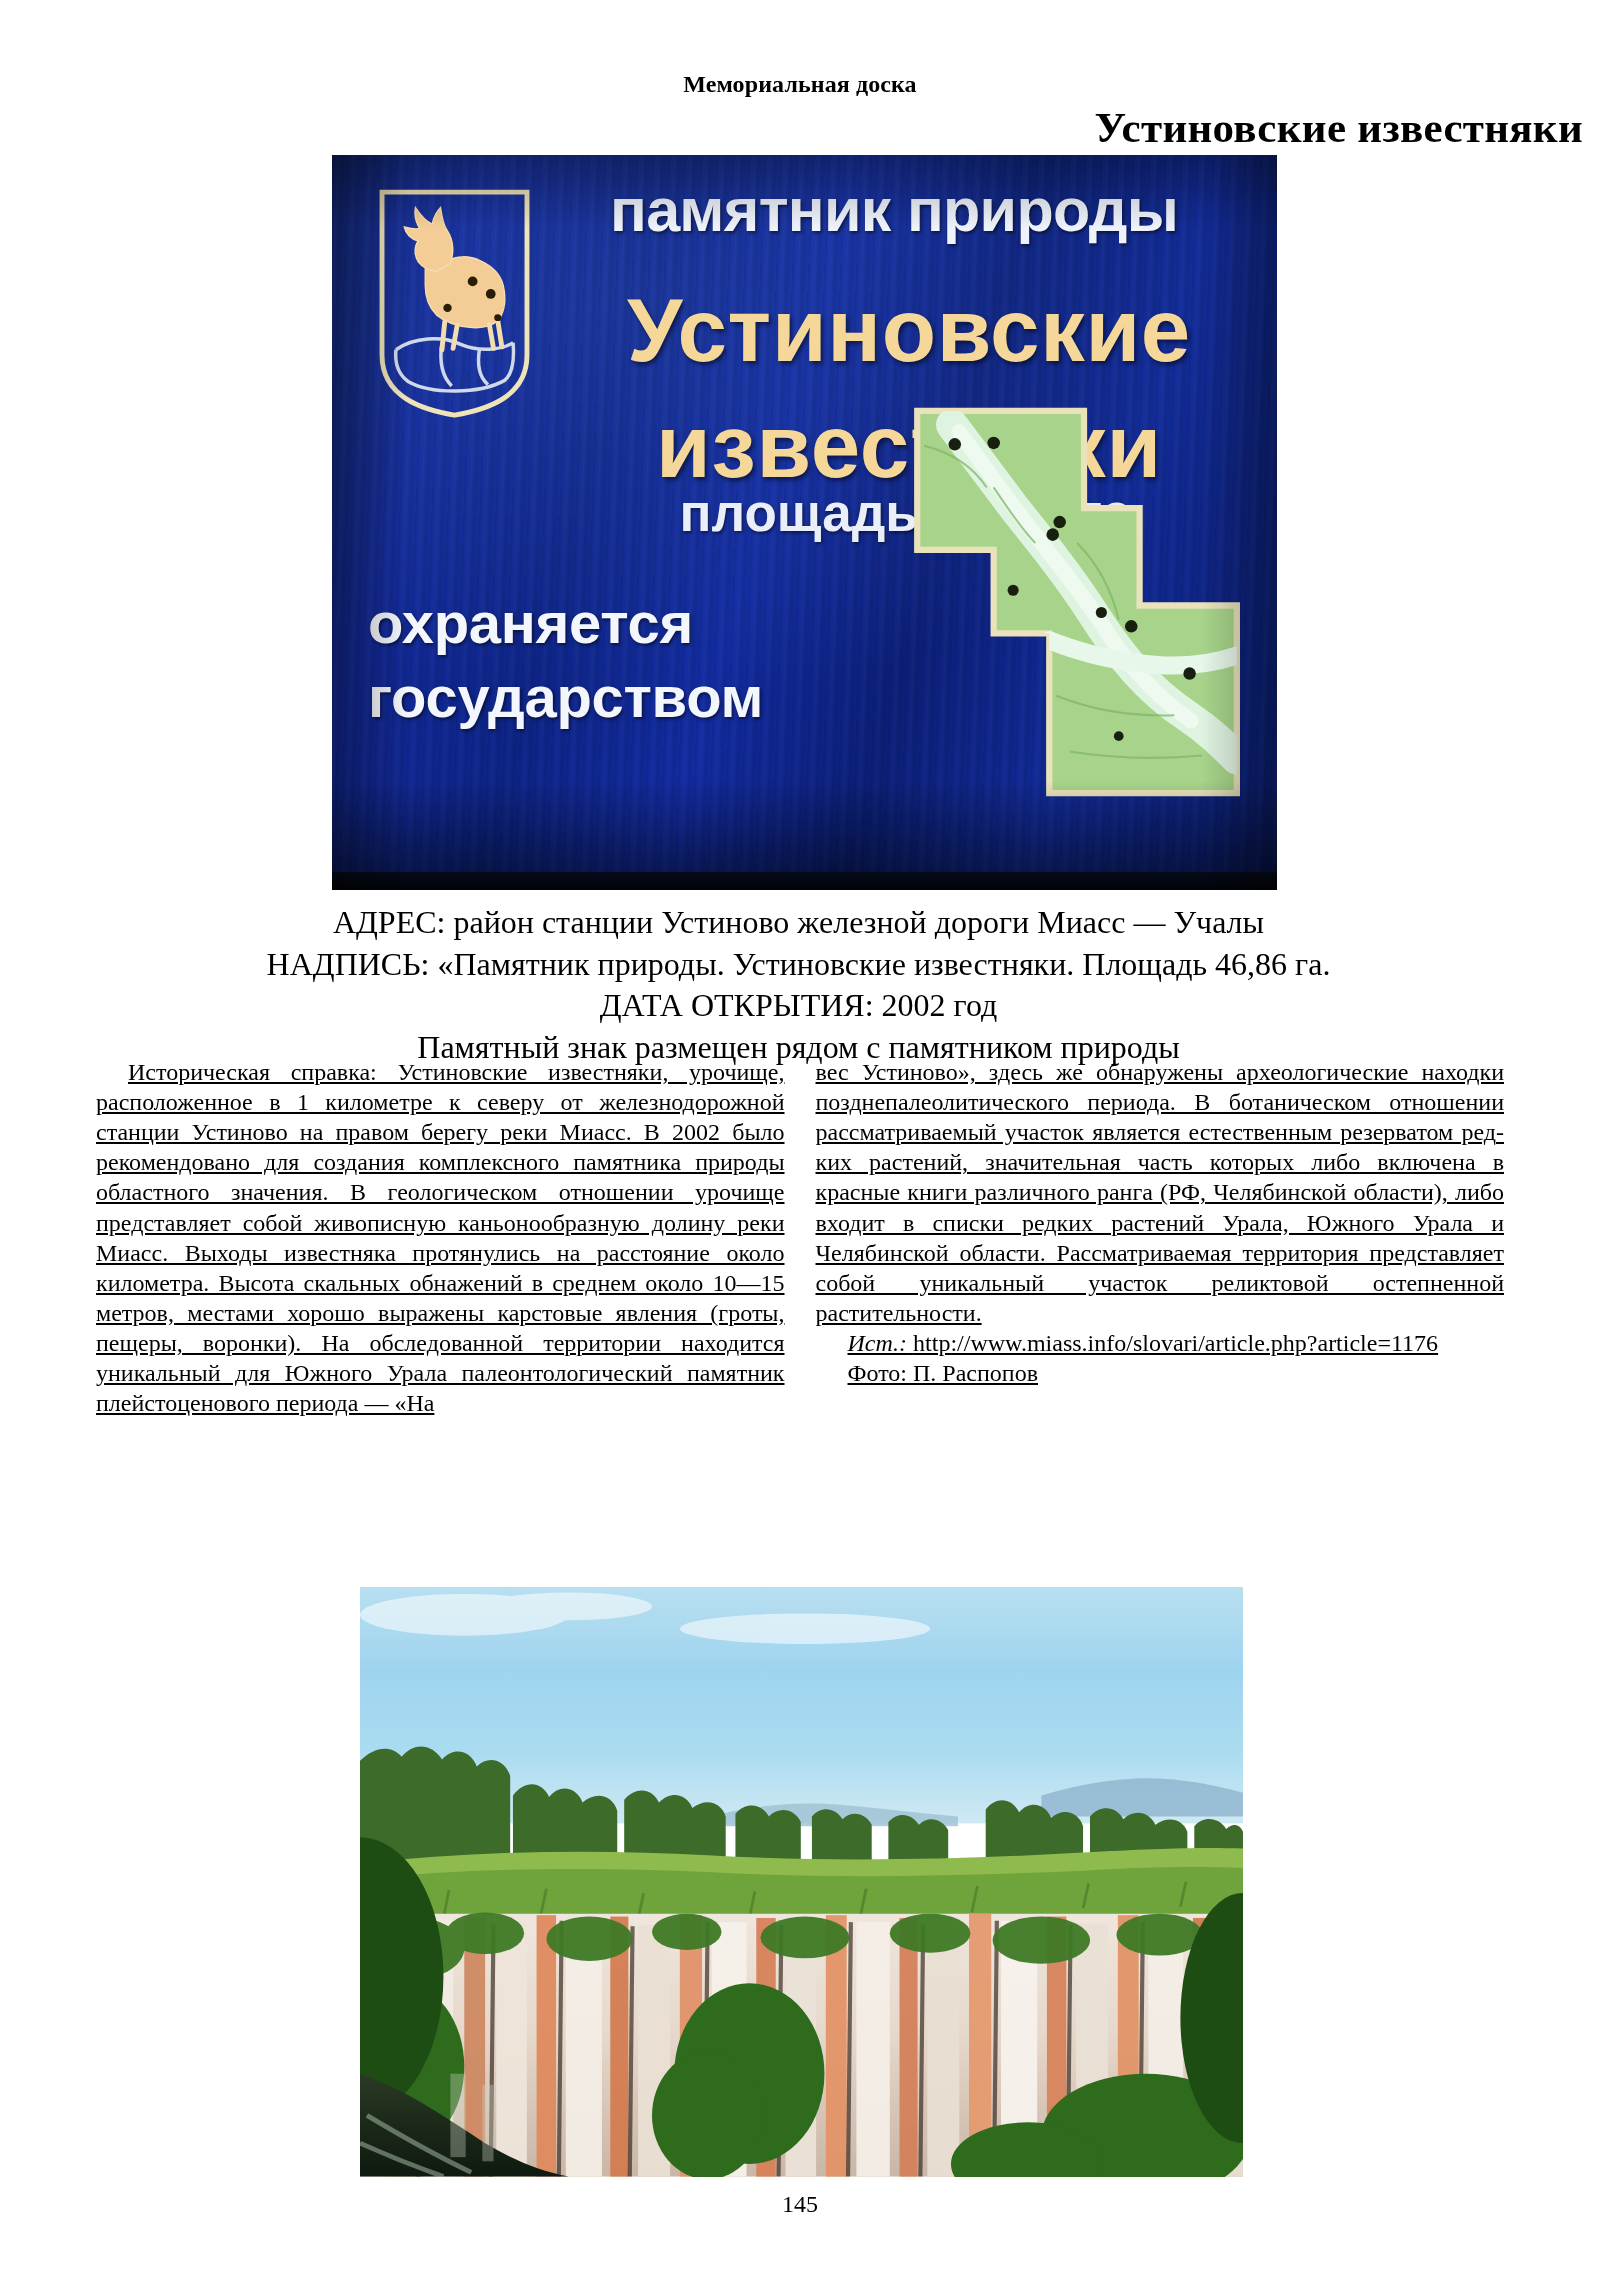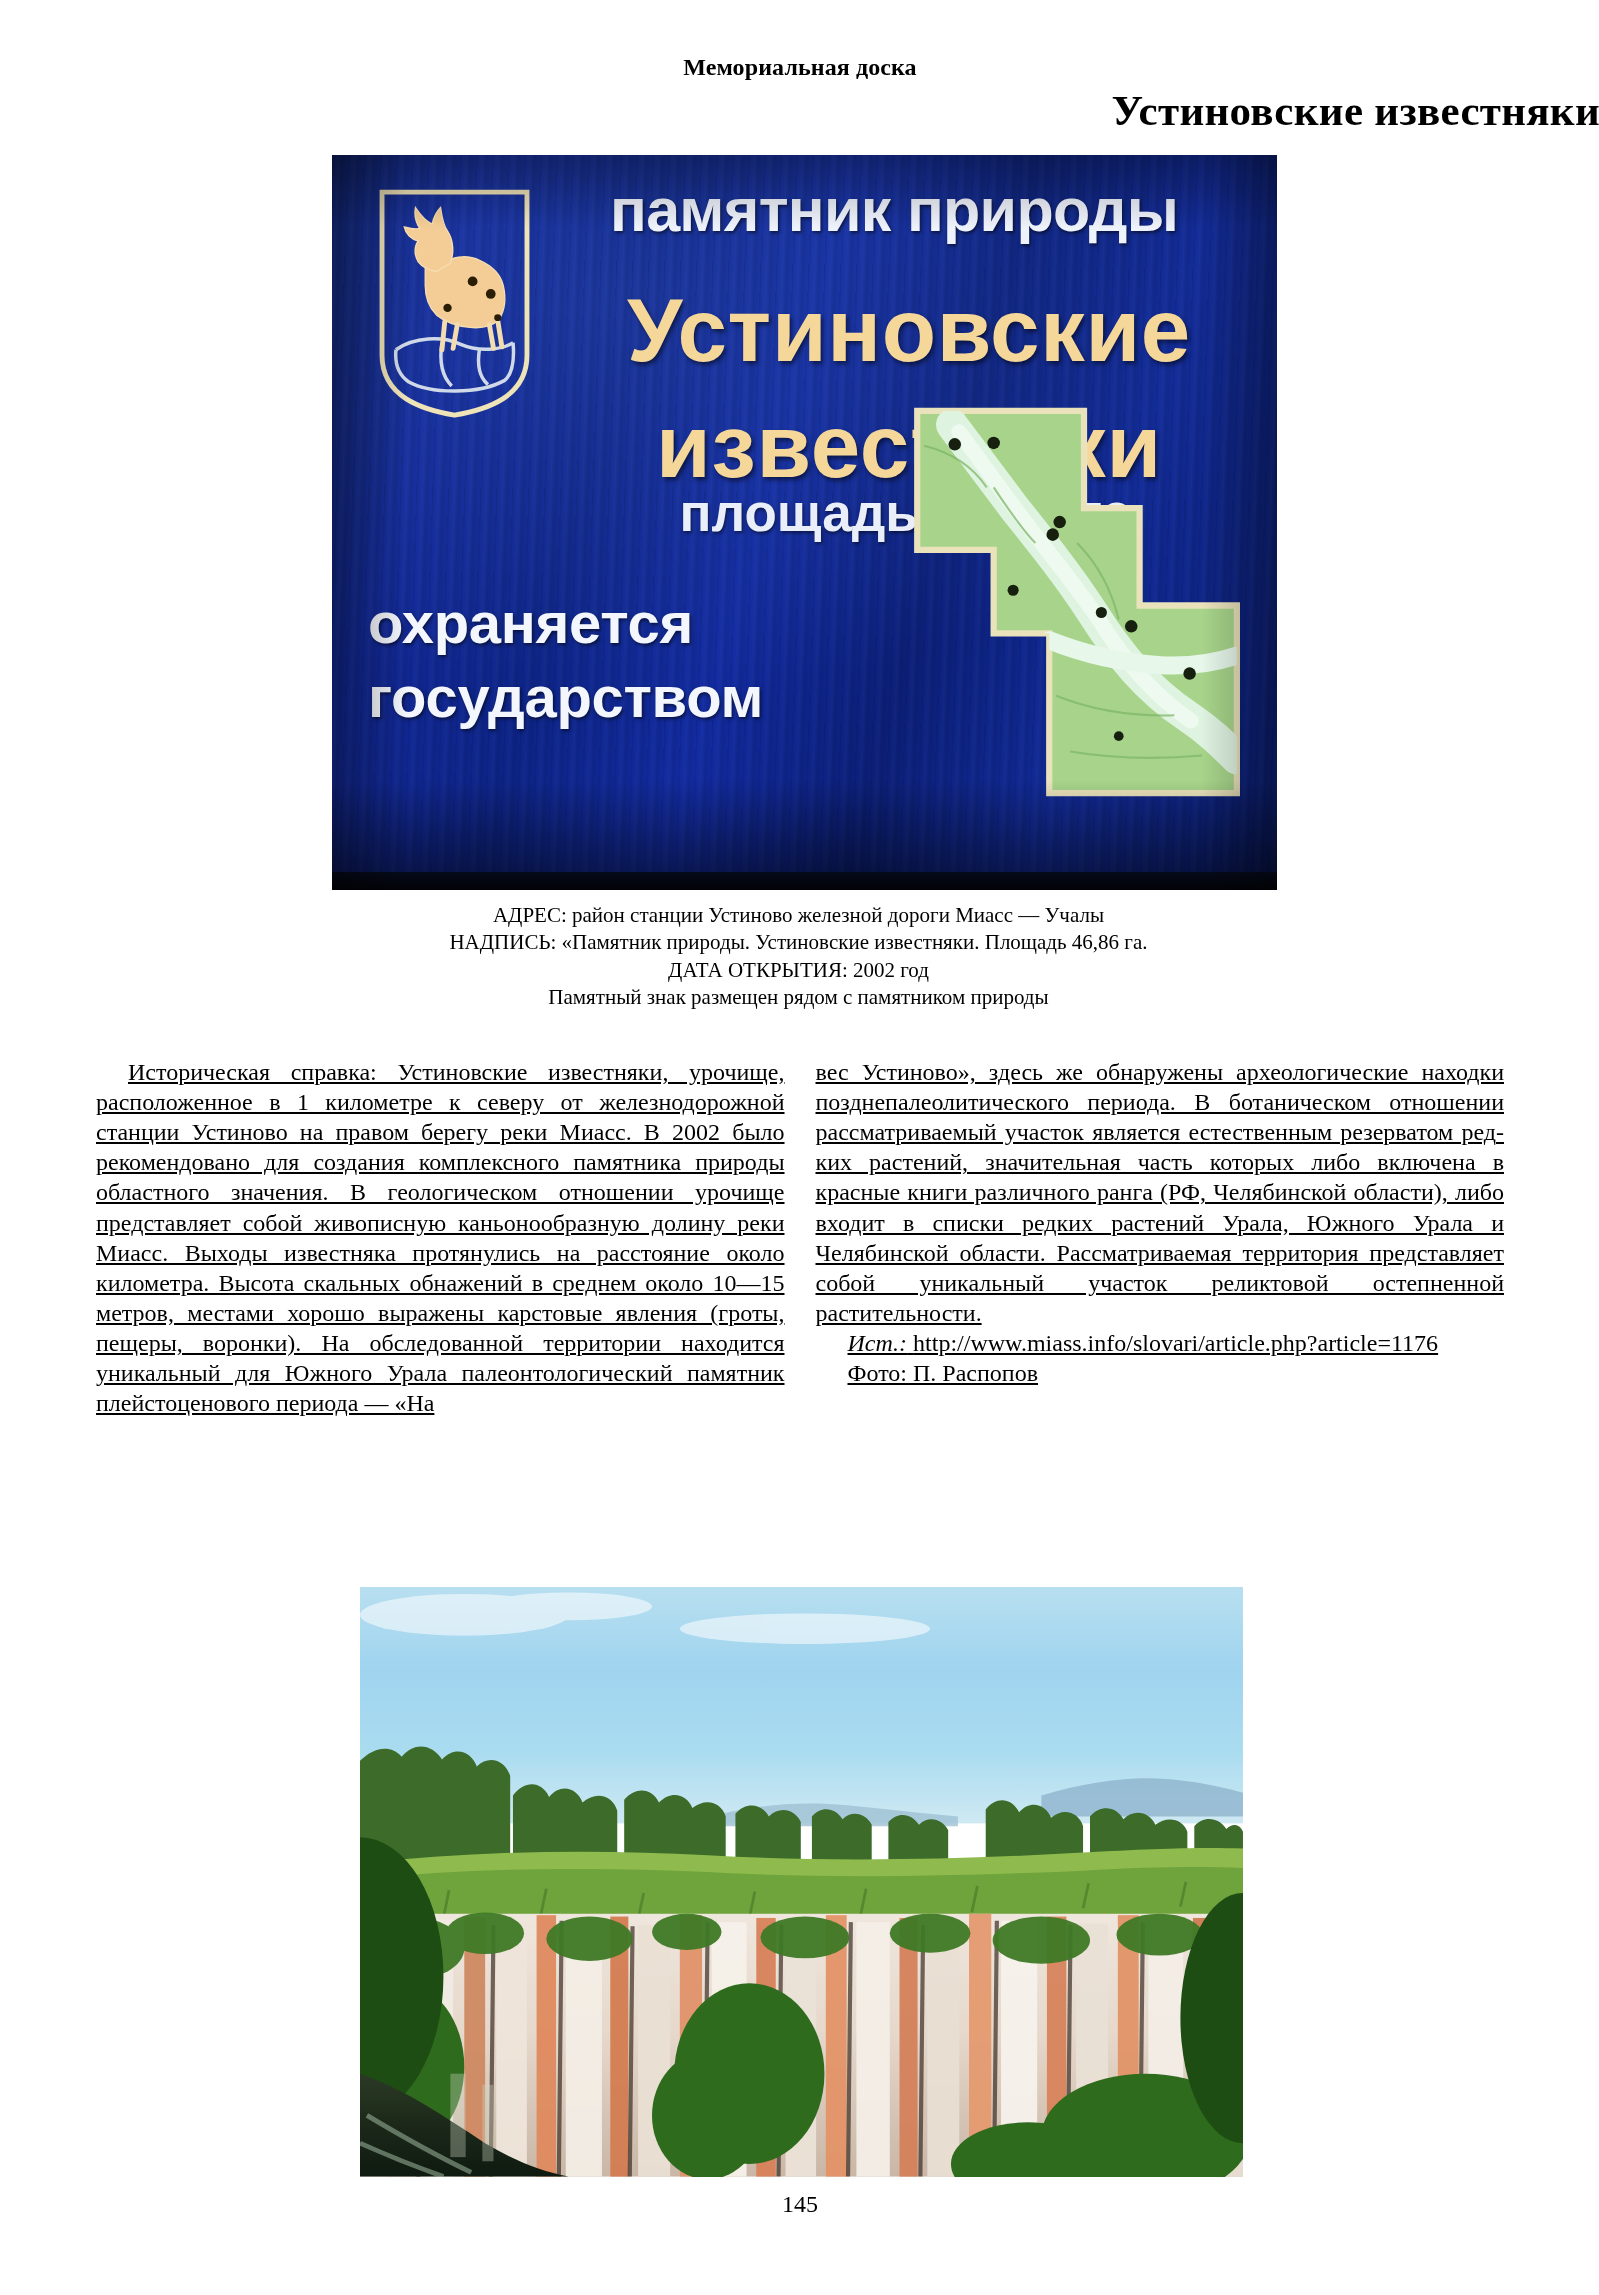--- a/index.html
+++ b/index.html
@@ -12,21 +12,21 @@
     height: 2295px;
     font-family: "Liberation Serif", "DejaVu Serif", serif;
     color: #000000;
     position: relative;
     overflow: hidden;
   }
 
   .page {
     position: absolute;
     inset: 0;
-    padding: 0;
+    padding: 17px;
   }
 
   
   .kicker {
     text-align: center;
     font-weight: bold;
     font-size: 24px;
     letter-spacing: 0.1px;
     margin: 54px 0 0 0;
     line-height: 1.1;
@@ -154,21 +154,21 @@
     height: 403px;
   }
 
   
   .caption {
     position: absolute;
     left: 206px;
     right: 209px;
     top: 902px;
     text-align: center;
-    font-size: 21px;
+    font-size: 32px;
     line-height: 1.30;
   }
   .caption .ln { display: block; }
   .caption b { font-weight: normal; }
 
   
   .columns {
     position: absolute;
     left: 96px;
     top: 1057px;

